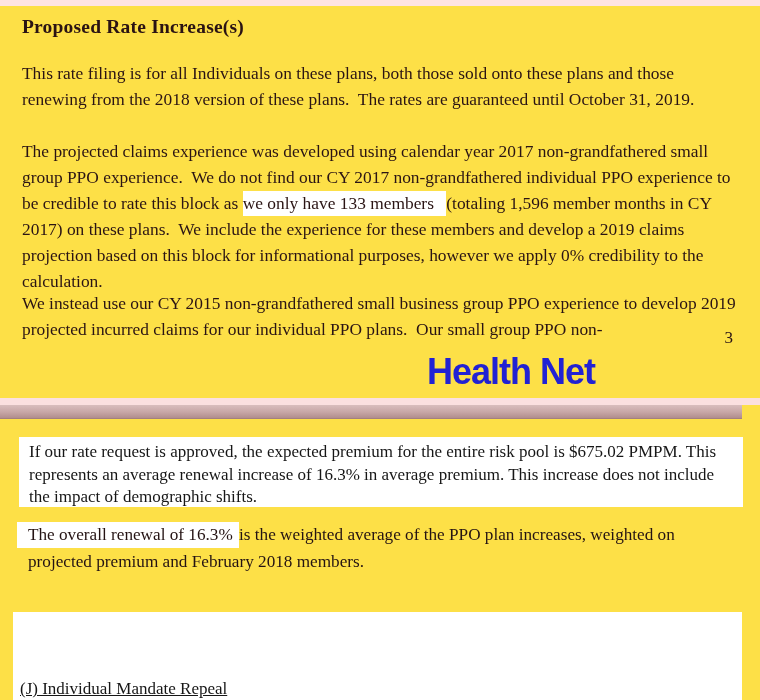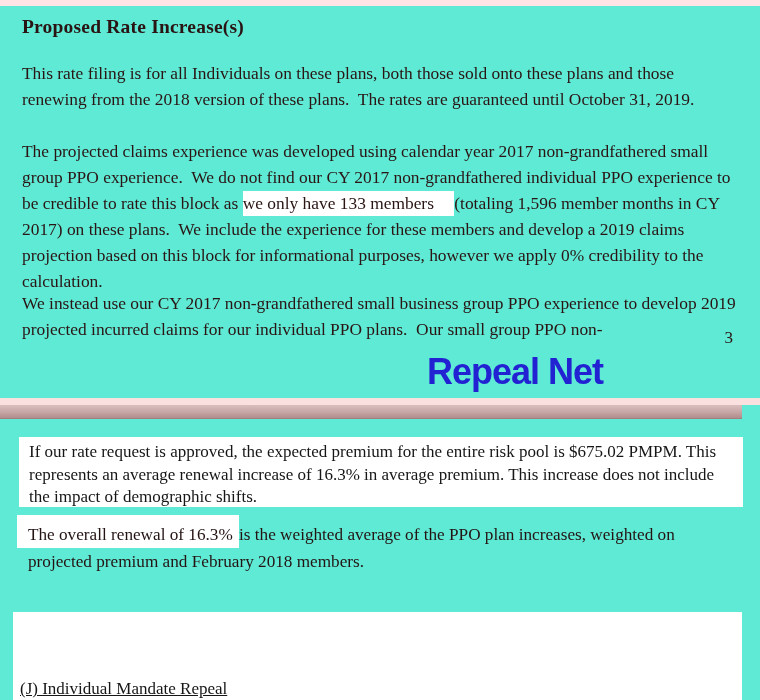--- a/index.html
+++ b/index.html
@@ -8,21 +8,21 @@
     width: 760px;
     height: 700px;
     overflow: hidden;
     background: #fdd7d7;
     font-family: "Liberation Serif", serif;
   }
   .stage {
     position: relative;
     width: 760px;
     height: 700px;
-    background: #5eead4;
+    background: #fde047;
   }
   
   .top-edge {
     position: absolute;
     left: 0; top: 0;
     width: 760px; height: 6px;
     background: #fee4e4;
   }
   .doc-title {
     position: absolute;
@@ -39,21 +39,21 @@
     font-size: 17.4px;
     line-height: 26px;
     color: #2a1414;
     white-space: pre-wrap;
   }
   .p1 { top: 60px; }
   .p2 { top: 138px; }
   .p3 { top: 290px; }
   .inline-hl {
     background: #ffffff;
-    padding: 2px 16px 3px 0;
+    padding: 2px 8px 3px 0;
   }
   .page-num {
     position: absolute;
     top: 328px;
     right: 27px;
     font-size: 17px;
     color: #2a1414;
   }
   .logo {
     position: absolute;
@@ -94,21 +94,21 @@
     position: absolute;
     left: 28px; top: 521px;
     width: 710px;
     font-size: 17.2px;
     line-height: 27px;
     color: #241313;
     white-space: pre-wrap;
   }
   .renewal-hl {
     background: #ffffff;
-    padding: 10px 2px 4px 11px;
+    padding: 3px 2px 4px 11px;
     margin-left: -11px;
   }
   .mandate-box {
     left: 13px; top: 612px;
     width: 712px; height: 79px;
     padding: 19px 10px 4px 7px;
     line-height: 23px;
   }
   .mandate-heading {
     text-decoration: underline;
@@ -121,25 +121,25 @@
 <div class="stage">
 
   <div class="top-edge"></div>
 
   <div class="doc-title">Proposed Rate Increase(s)</div>
 
   <div class="doc-par p1">This rate filing is for all Individuals on these plans, both those sold onto these plans and those renewing from the 2018 version of these plans.  The rates are guaranteed until October 31, 2019.</div>
 
   <div class="doc-par p2"><span>The projected claims experience was developed using calendar year 2017 non-grandfathered small group PPO experience.  We do not find our CY 2017 non-grandfathered individual PPO experience to be credible to rate this block as </span><span class="inline-hl">we only have 133 members </span><span>(totaling 1,596 member months in CY 2017) on these plans.  We include the experience for these members and develop a 2019 claims projection based on this block for informational purposes, however we apply 0% credibility to the calculation.</span></div>
 
-  <div class="doc-par p3">We instead use our CY 2017 non-grandfathered small business group PPO experience to develop 2019 projected incurred claims for our individual PPO plans.  Our small group PPO non-</div>
+  <div class="doc-par p3">We instead use our CY 2015 non-grandfathered small business group PPO experience to develop 2019 projected incurred claims for our individual PPO plans.  Our small group PPO non-</div>
 
   <div class="page-num">3</div>
 
-  <div class="logo">Repeal Net</div>
+  <div class="logo">Health Net</div>
 
   <div class="sep-light"></div>
   <div class="sep-bar"></div>
 
   <div class="note-box premium-box"><span>If our rate request is approved, the expected premium for the entire risk pool is $675.02 PMPM. This represents an average renewal increase of 16.3% in average premium. This increase does not include the impact of demographic shifts.</span></div>
 
   <div class="renewal-par"><span class="renewal-hl">The overall renewal of 16.3% </span><span>is the weighted average of the PPO plan increases, weighted on projected premium and February 2018 members.</span></div>
 
   <div class="note-box mandate-box">
     <div class="mandate-heading">(J) Individual Mandate Repeal</div>

